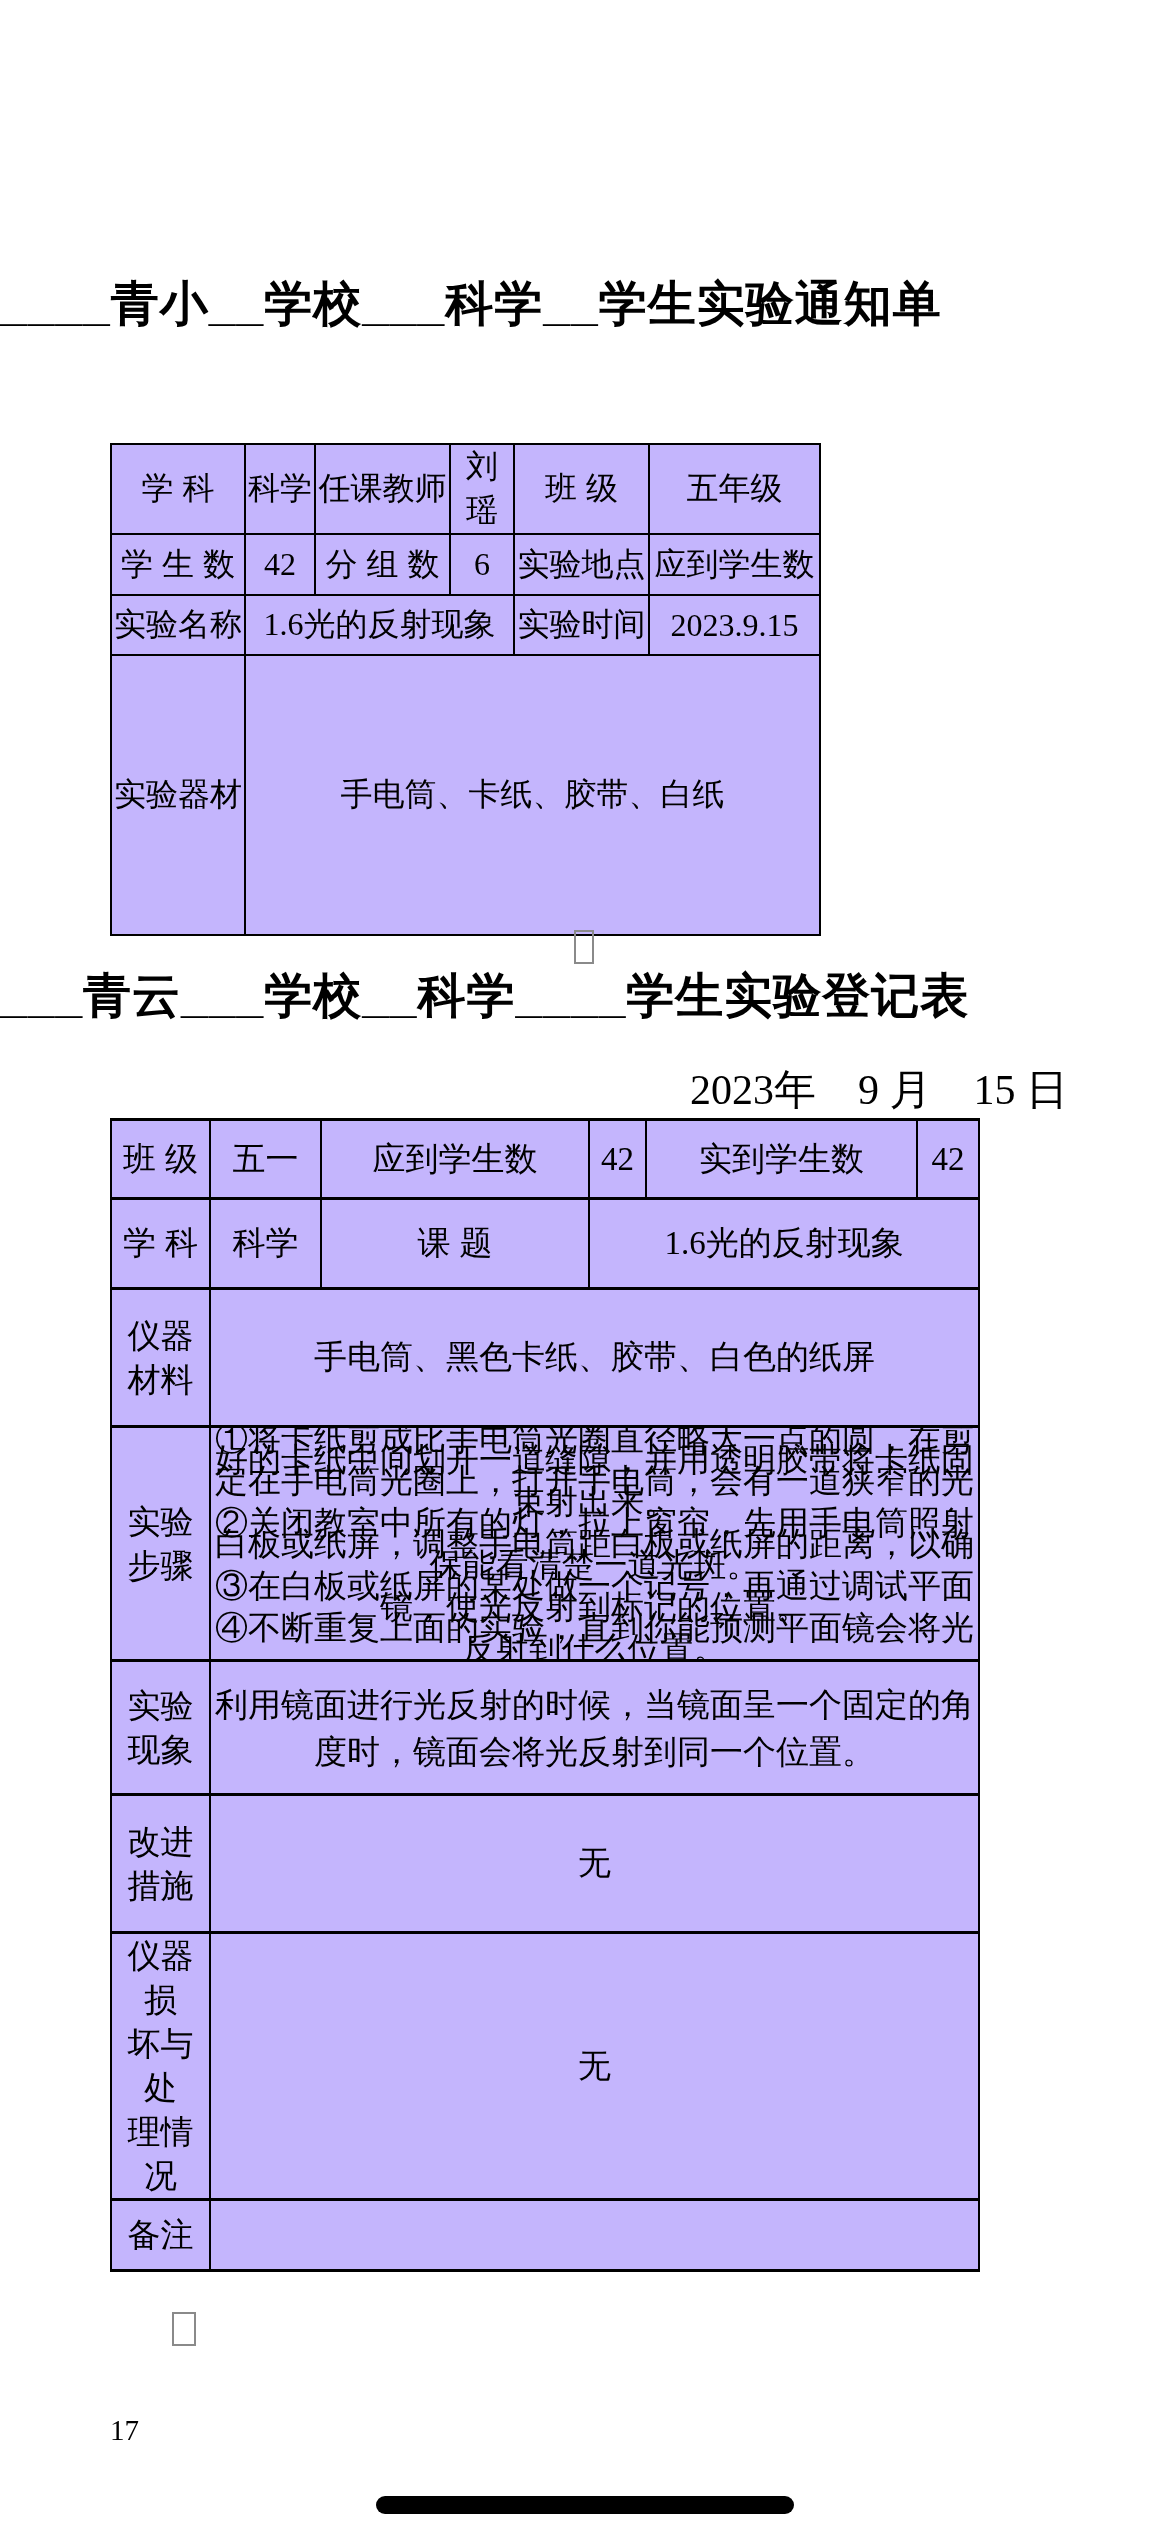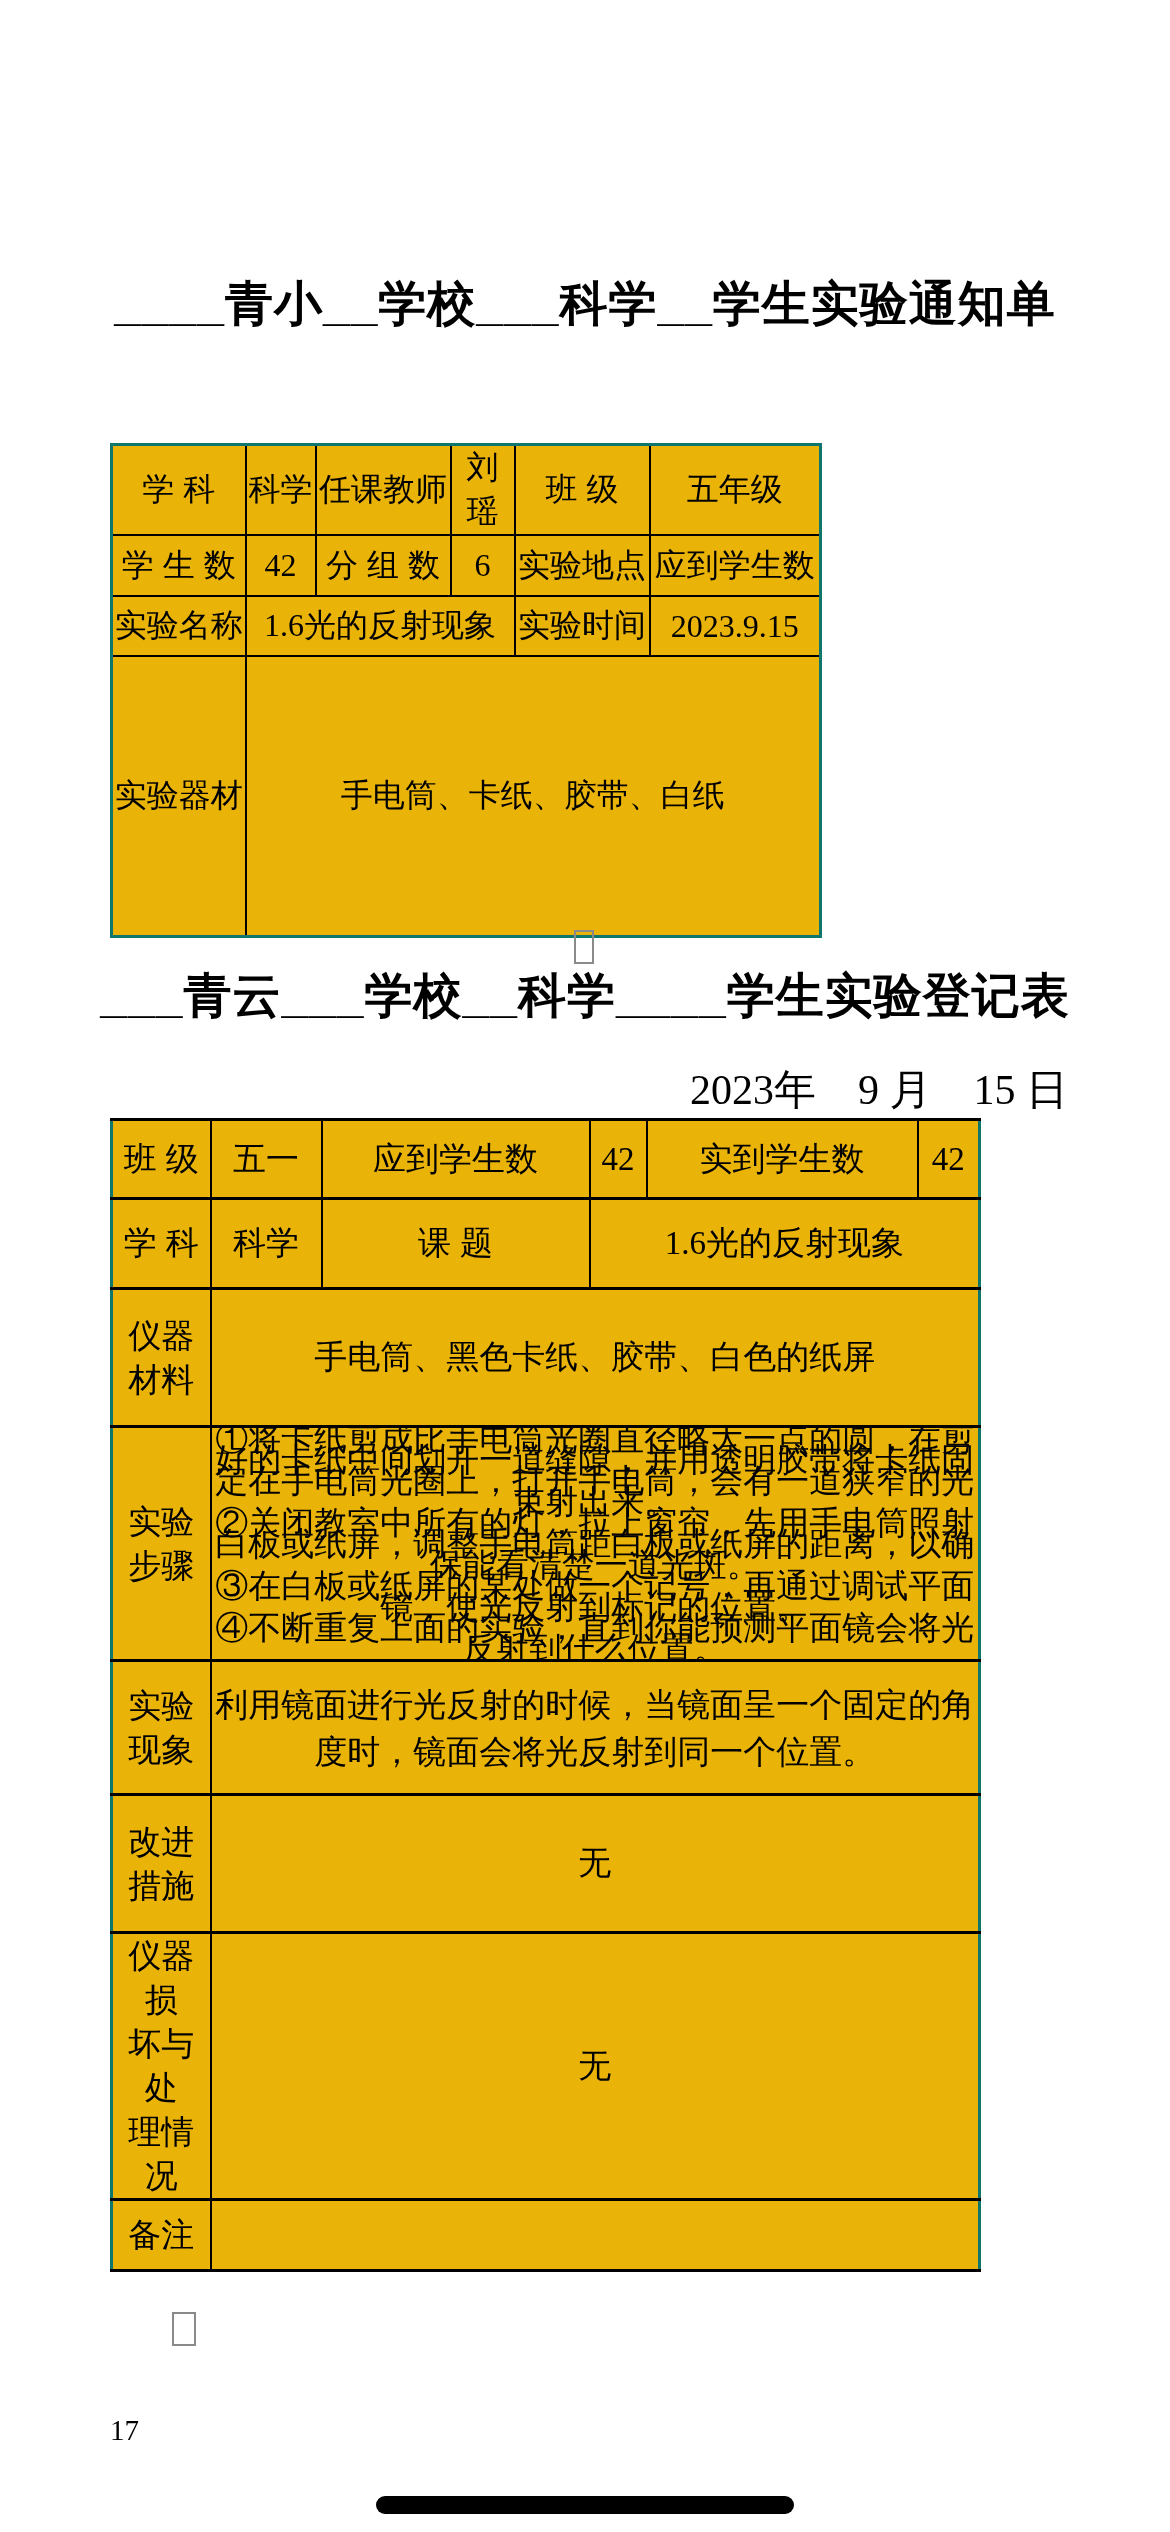--- a/index.html
+++ b/index.html
@@ -1,26 +1,26 @@
 <!DOCTYPE html>
 <html><head>
 <meta charset="utf-8">
 <style>
   html,body { margin:0; padding:0; background:#ffffff; }
   .canvas { position:relative; width:1170px; height:2532px; background:#ffffff; color:#000;
             font-family:"Liberation Sans", sans-serif; overflow:hidden; margin:0 auto; }
   .abs { position:absolute; }
-  .doc-title { left:0; width:1170px; text-align:center; font-size:48px; font-weight:700;
+  .doc-title { left:0; width:1170px; font-size:48px; font-weight:700;
                letter-spacing:1px; white-space:nowrap; }
   .title-notice { top:272px; }
   .title-register { top:964px; }
   .date-line { top:1062px; left:0; width:1068px; text-align:right; font-size:42px;
                font-family:"Liberation Serif", serif; white-space:pre; }
   table.form { position:absolute; border-collapse:collapse; table-layout:fixed;
-               border:3px solid #0f766e; background:#eab308; }
+               border:1px solid #0f766e; background:#c4b5fd; }
   table.form td { border:2px solid #000; text-align:center; vertical-align:middle;
                   font-size:32px; padding:0; overflow:hidden; }
   
   table.notice { left:110px; top:443px; }
   table.notice .r1 td { height:60px; }
   table.notice .r2 td { height:59px; }
   table.notice .r3 td { height:58px; }
   table.notice .r4 td { height:278px; }
   td.equip-content { vertical-align:top; padding-top:14px;margin-top:40px; }
   

